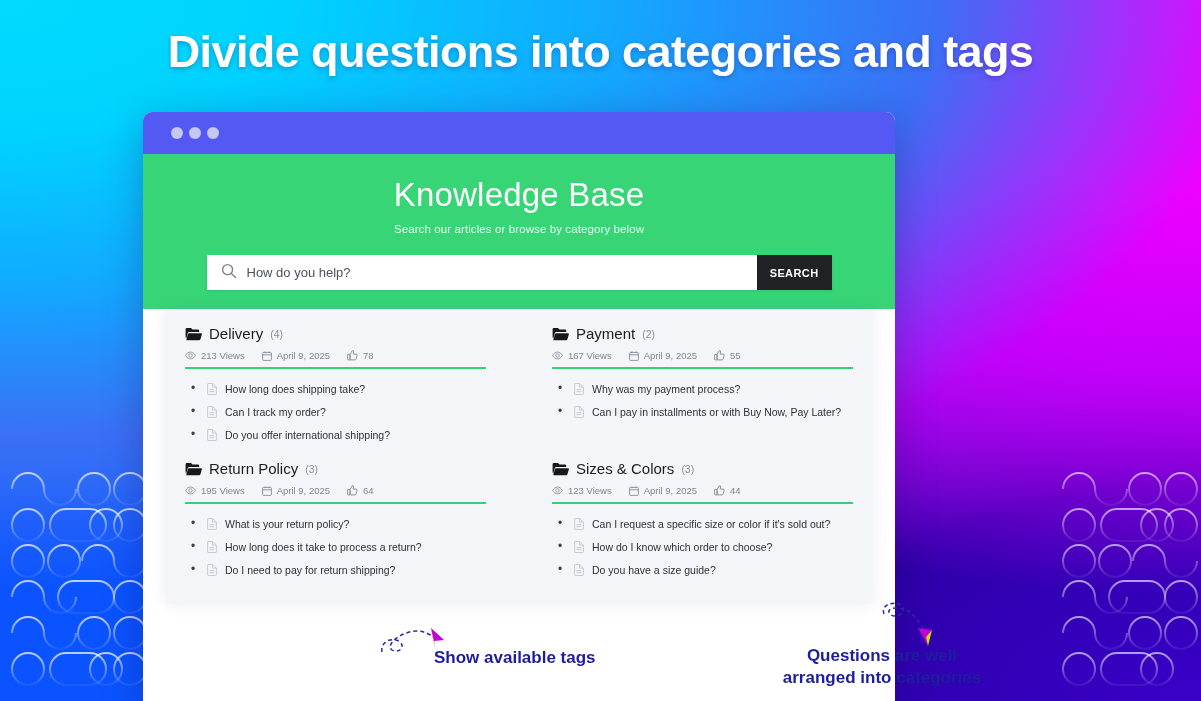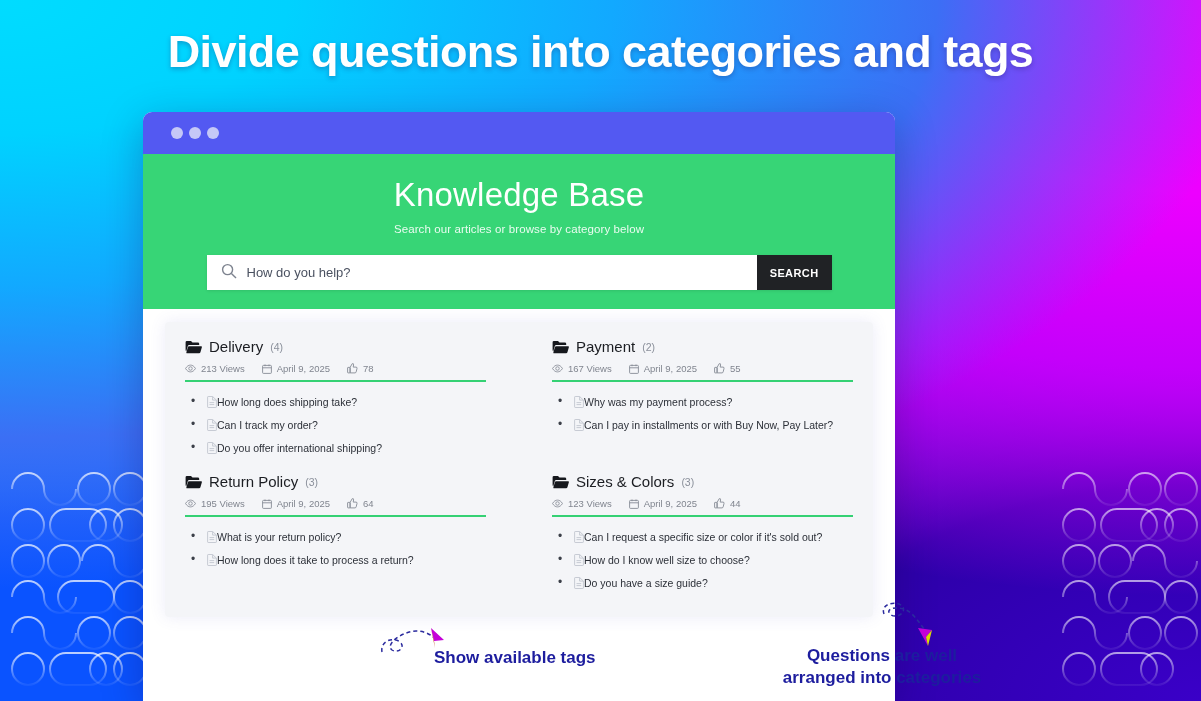--- a/index.html
+++ b/index.html
@@ -77,41 +77,41 @@
   }
   #search-input::placeholder{ color:#4a5160; }
   #search-button{
     background:#202225; color:#fff; border:none; cursor:pointer;
     font-family:"Liberation Sans",sans-serif;
     font-size:11px; font-weight:bold; letter-spacing:.4px;
     padding:0 13px;
   }
 
   
-  #page-body{ background:#fff; padding:13px 22px 0 22px; height:392px; }
+  #page-body{ background:#fff; padding:0 22px 0 22px; height:392px; }
   #categories-card{
     background:#f4f5f8; border-radius:4px;
     padding:16px 20px 14px 20px;
     height:295px;
     display:grid; grid-template-columns:1fr 1fr; column-gap:66px; row-gap:8px;
     align-content:start;
     box-shadow:0 0 16px rgba(90,90,200,.12);
   }
   .cat-title{ display:flex; align-items:center; gap:7px; }
   .cat-title .name{ font-size:15px; color:#1b1d22; }
   .cat-title .count{ font-size:10.5px; color:#8a8f9a; }
   .cat-meta{
     display:flex; align-items:center; gap:5px;
     font-size:9.5px; color:#80858f; margin-top:8px;
   }
   .cat-meta .sep{ width:7px; }
   .cat-rule{ height:2px; background:#35d174; margin-top:6px; }
   .art-list{ list-style:none; margin-top:14px; }
   .art-item{
-    display:flex; align-items:flex-end; gap:0;
+    display:flex; align-items:flex-end; gap:8px;
     font-size:10.5px; color:#2c3038; margin-bottom:11px;
     padding-left:22px; position:relative;
   }
   .art-item::before{
     content:"•"; position:absolute; left:6px; top:-2px;
     color:#3b3f48; font-size:12px;
   }
   .view-all{
     display:flex; align-items:center; gap:4px;
     font-size:10px; color:#2c3038; padding-left:22px; margin-top:-3px;
@@ -447,20 +447,31 @@
               <span style="display: inline-flex; align-items: center;">
                 <svg fill="none" width="10" height="12" viewBox="0 0 10 12" stroke="#c2c6cf" stroke-width="0.9">
                   <path d="M0.6,1.1 a0.6,0.6 0 0 1 0.6,-0.6 h4.4 l3.8,3.6 v6.8 a0.6,0.6 0 0 1 -0.6,0.6 h-7.6 a0.6,0.6 0 0 1 -0.6,-0.6 z"></path>
                   <path d="M5.6,0.5 v3.6 h3.8"></path>
                   <line x1="2.5" y1="6.6" x2="7.2" y2="6.6"></line>
                   <line x1="2.5" y1="8.6" x2="7.2" y2="8.6"></line>
                 </svg>
               </span>
               <span>How long does it take to process a return?</span>
             </li>
+            <li class="art-item">
+              <span style="display: inline-flex; align-items: center;">
+                <svg fill="none" width="10" height="12" viewBox="0 0 10 12" stroke="#c2c6cf" stroke-width="0.9">
+                  <path d="M0.6,1.1 a0.6,0.6 0 0 1 0.6,-0.6 h4.4 l3.8,3.6 v6.8 a0.6,0.6 0 0 1 -0.6,0.6 h-7.6 a0.6,0.6 0 0 1 -0.6,-0.6 z"></path>
+                  <path d="M5.6,0.5 v3.6 h3.8"></path>
+                  <line x1="2.5" y1="6.6" x2="7.2" y2="6.6"></line>
+                  <line x1="2.5" y1="8.6" x2="7.2" y2="8.6"></line>
+                </svg>
+              </span>
+              <span>Do I need to pay for return shipping?</span>
+            </li>
           </ul>
         </div>
         <div>
           <div class="cat-title">
             <span style="display: inline-flex; align-items: center;">
               <svg fill="none" width="17" height="14" viewBox="0 0 17 14">
                 <path d="M0.6,2.2 a1.3,1.3 0 0 1 1.3,-1.3 h4.1 l1.5,1.6 h5.4 a1.3,1.3 0 0 1 1.3,1.3 v1.1 h-10 a1.4,1.4 0 0 0 -1.35,1 l-1.55,5.4 a1.3,1.3 0 0 1 -0.7,-1.2 z" fill="#16181d"></path>
                 <path d="M4.1,6.3 h12.1 a0.7,0.7 0 0 1 0.67,0.9 l-1.45,5 a1.4,1.4 0 0 1 -1.35,1 h-12 a0.7,0.7 0 0 1 -0.67,-0.9 l1.45,-5 a1.4,1.4 0 0 1 1.25,-1 z" fill="#16181d"></path>
               </svg>
             </span>
@@ -509,21 +520,21 @@
             </li>
             <li class="art-item">
               <span style="display: inline-flex; align-items: center;">
                 <svg fill="none" width="10" height="12" viewBox="0 0 10 12" stroke="#c2c6cf" stroke-width="0.9">
                   <path d="M0.6,1.1 a0.6,0.6 0 0 1 0.6,-0.6 h4.4 l3.8,3.6 v6.8 a0.6,0.6 0 0 1 -0.6,0.6 h-7.6 a0.6,0.6 0 0 1 -0.6,-0.6 z"></path>
                   <path d="M5.6,0.5 v3.6 h3.8"></path>
                   <line x1="2.5" y1="6.6" x2="7.2" y2="6.6"></line>
                   <line x1="2.5" y1="8.6" x2="7.2" y2="8.6"></line>
                 </svg>
               </span>
-              <span>How do I know well size to choose?</span>
+              <span>How do I know which order to choose?</span>
             </li>
             <li class="art-item">
               <span style="display: inline-flex; align-items: center;">
                 <svg fill="none" width="10" height="12" viewBox="0 0 10 12" stroke="#c2c6cf" stroke-width="0.9">
                   <path d="M0.6,1.1 a0.6,0.6 0 0 1 0.6,-0.6 h4.4 l3.8,3.6 v6.8 a0.6,0.6 0 0 1 -0.6,0.6 h-7.6 a0.6,0.6 0 0 1 -0.6,-0.6 z"></path>
                   <path d="M5.6,0.5 v3.6 h3.8"></path>
                   <line x1="2.5" y1="6.6" x2="7.2" y2="6.6"></line>
                   <line x1="2.5" y1="8.6" x2="7.2" y2="8.6"></line>
                 </svg>
               </span>

